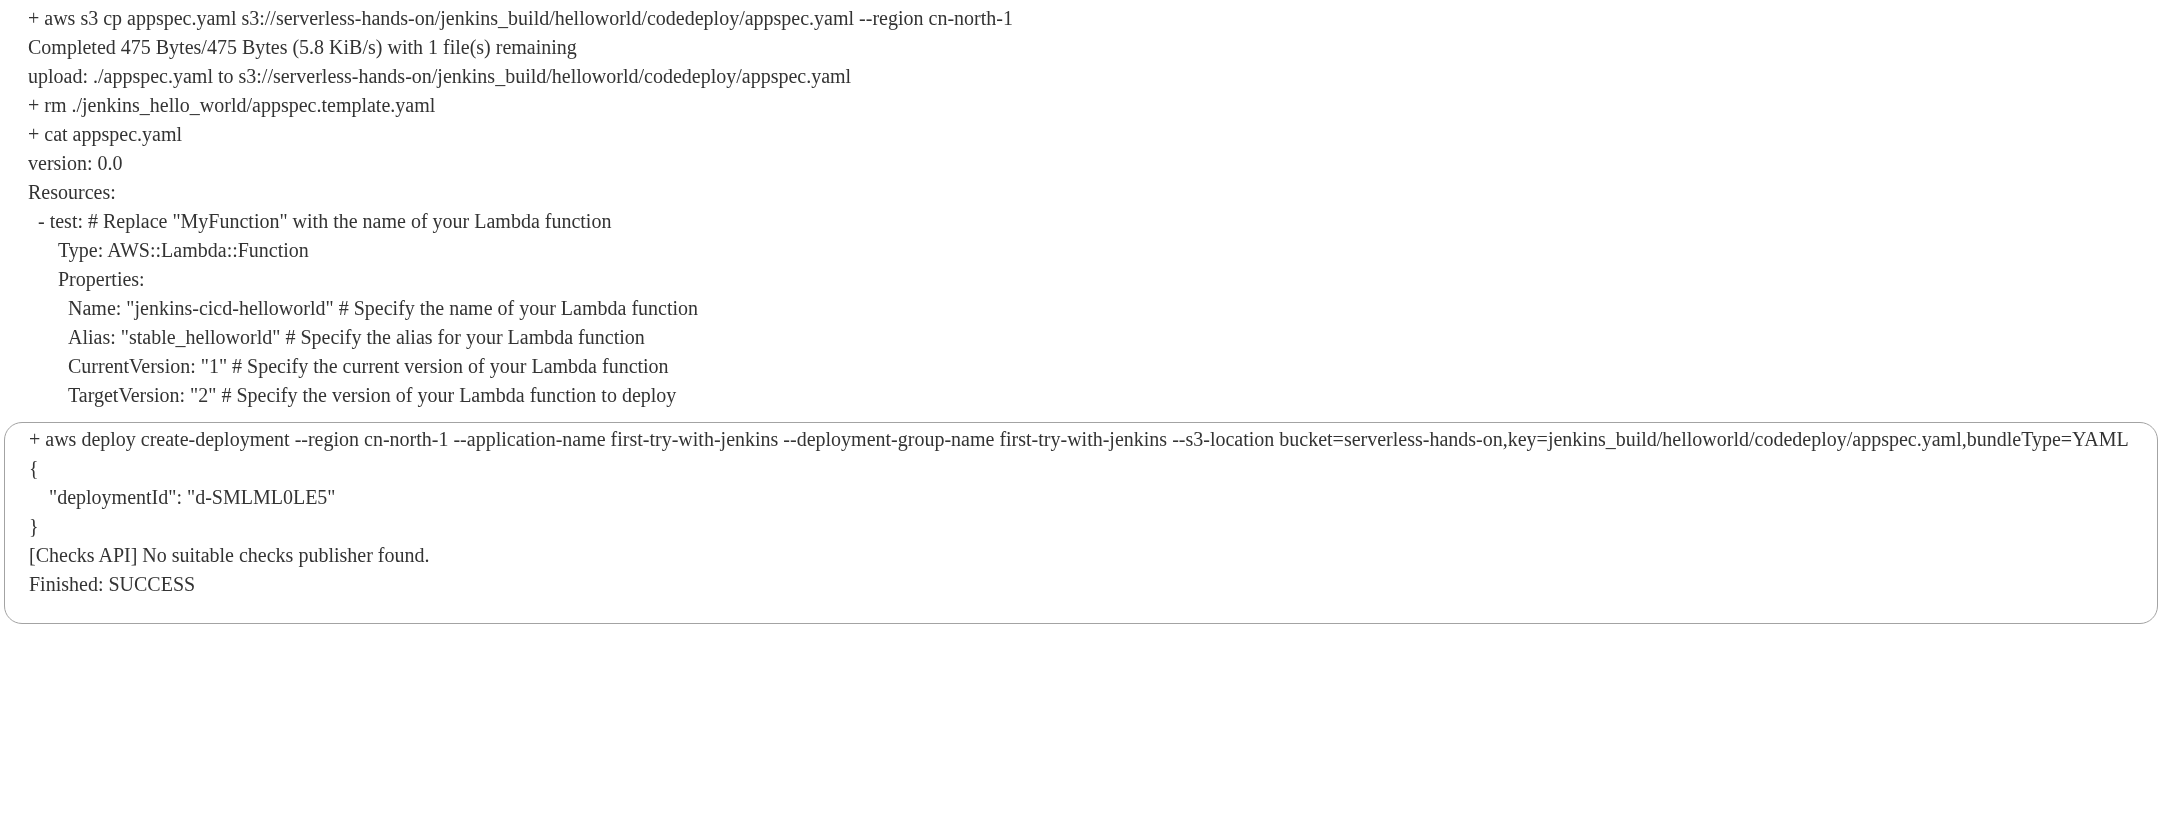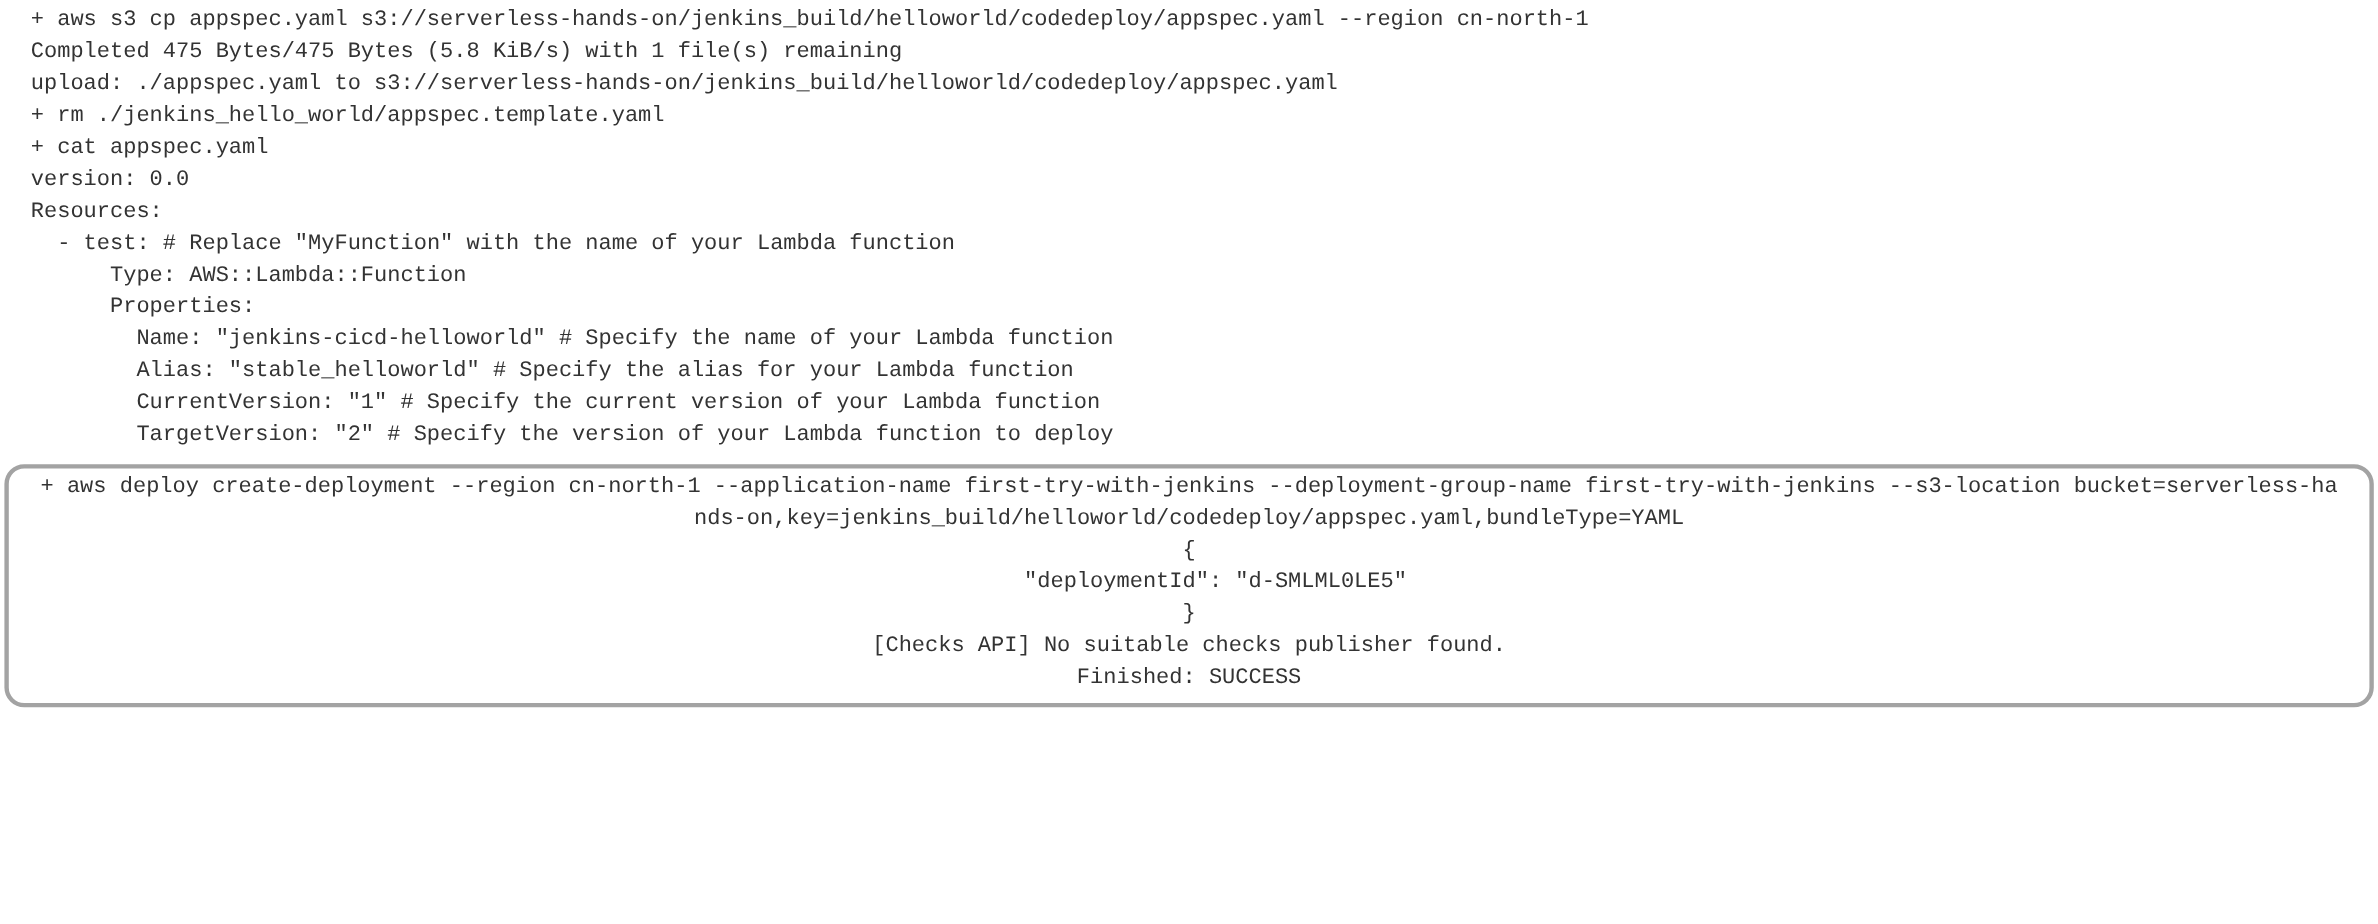--- a/index.html
+++ b/index.html
@@ -1,39 +1,39 @@
 <!DOCTYPE html>
 <html><head>
   <meta charset="utf-8">
   <style>
     * {
       margin: 0;
       padding: 0;
       box-sizing: border-box;
+      font-family: Liberation Serif, serif;
     }
     body {
       font-family: "Courier New", Courier, monospace;
       font-size: 20px;
       line-height: 1.45;
       color: #333;
       background: #fff;
       padding: 0;
       width: 2162px;
     }
     .console-output {
       white-space: pre-wrap;
       word-break: break-all;
       padding: 4px 28px 12px 28px;
     }
     .highlight-box {
-      border: 4px solid #a3a3a3;
+      border: 1px solid #a3a3a3;
       border-radius: 18px;
-      padding: 2px 24px 8px 24px;
+      padding: 2px 24px 24px 24px;
       margin: 0 4px 4px 4px;
-      text-align: center;
     }
     .highlight-box .console-output {
       padding: 0;
     }
   </style>
 </head>
 <body>
 
 <div class="console-output"><span>+ aws s3 cp appspec.yaml s3://serverless-hands-on/jenkins_build/helloworld/codedeploy/appspec.yaml --region cn-north-1</span>
 <span>Completed 475 Bytes/475 Bytes (5.8 KiB/s) with 1 file(s) remaining</span>

